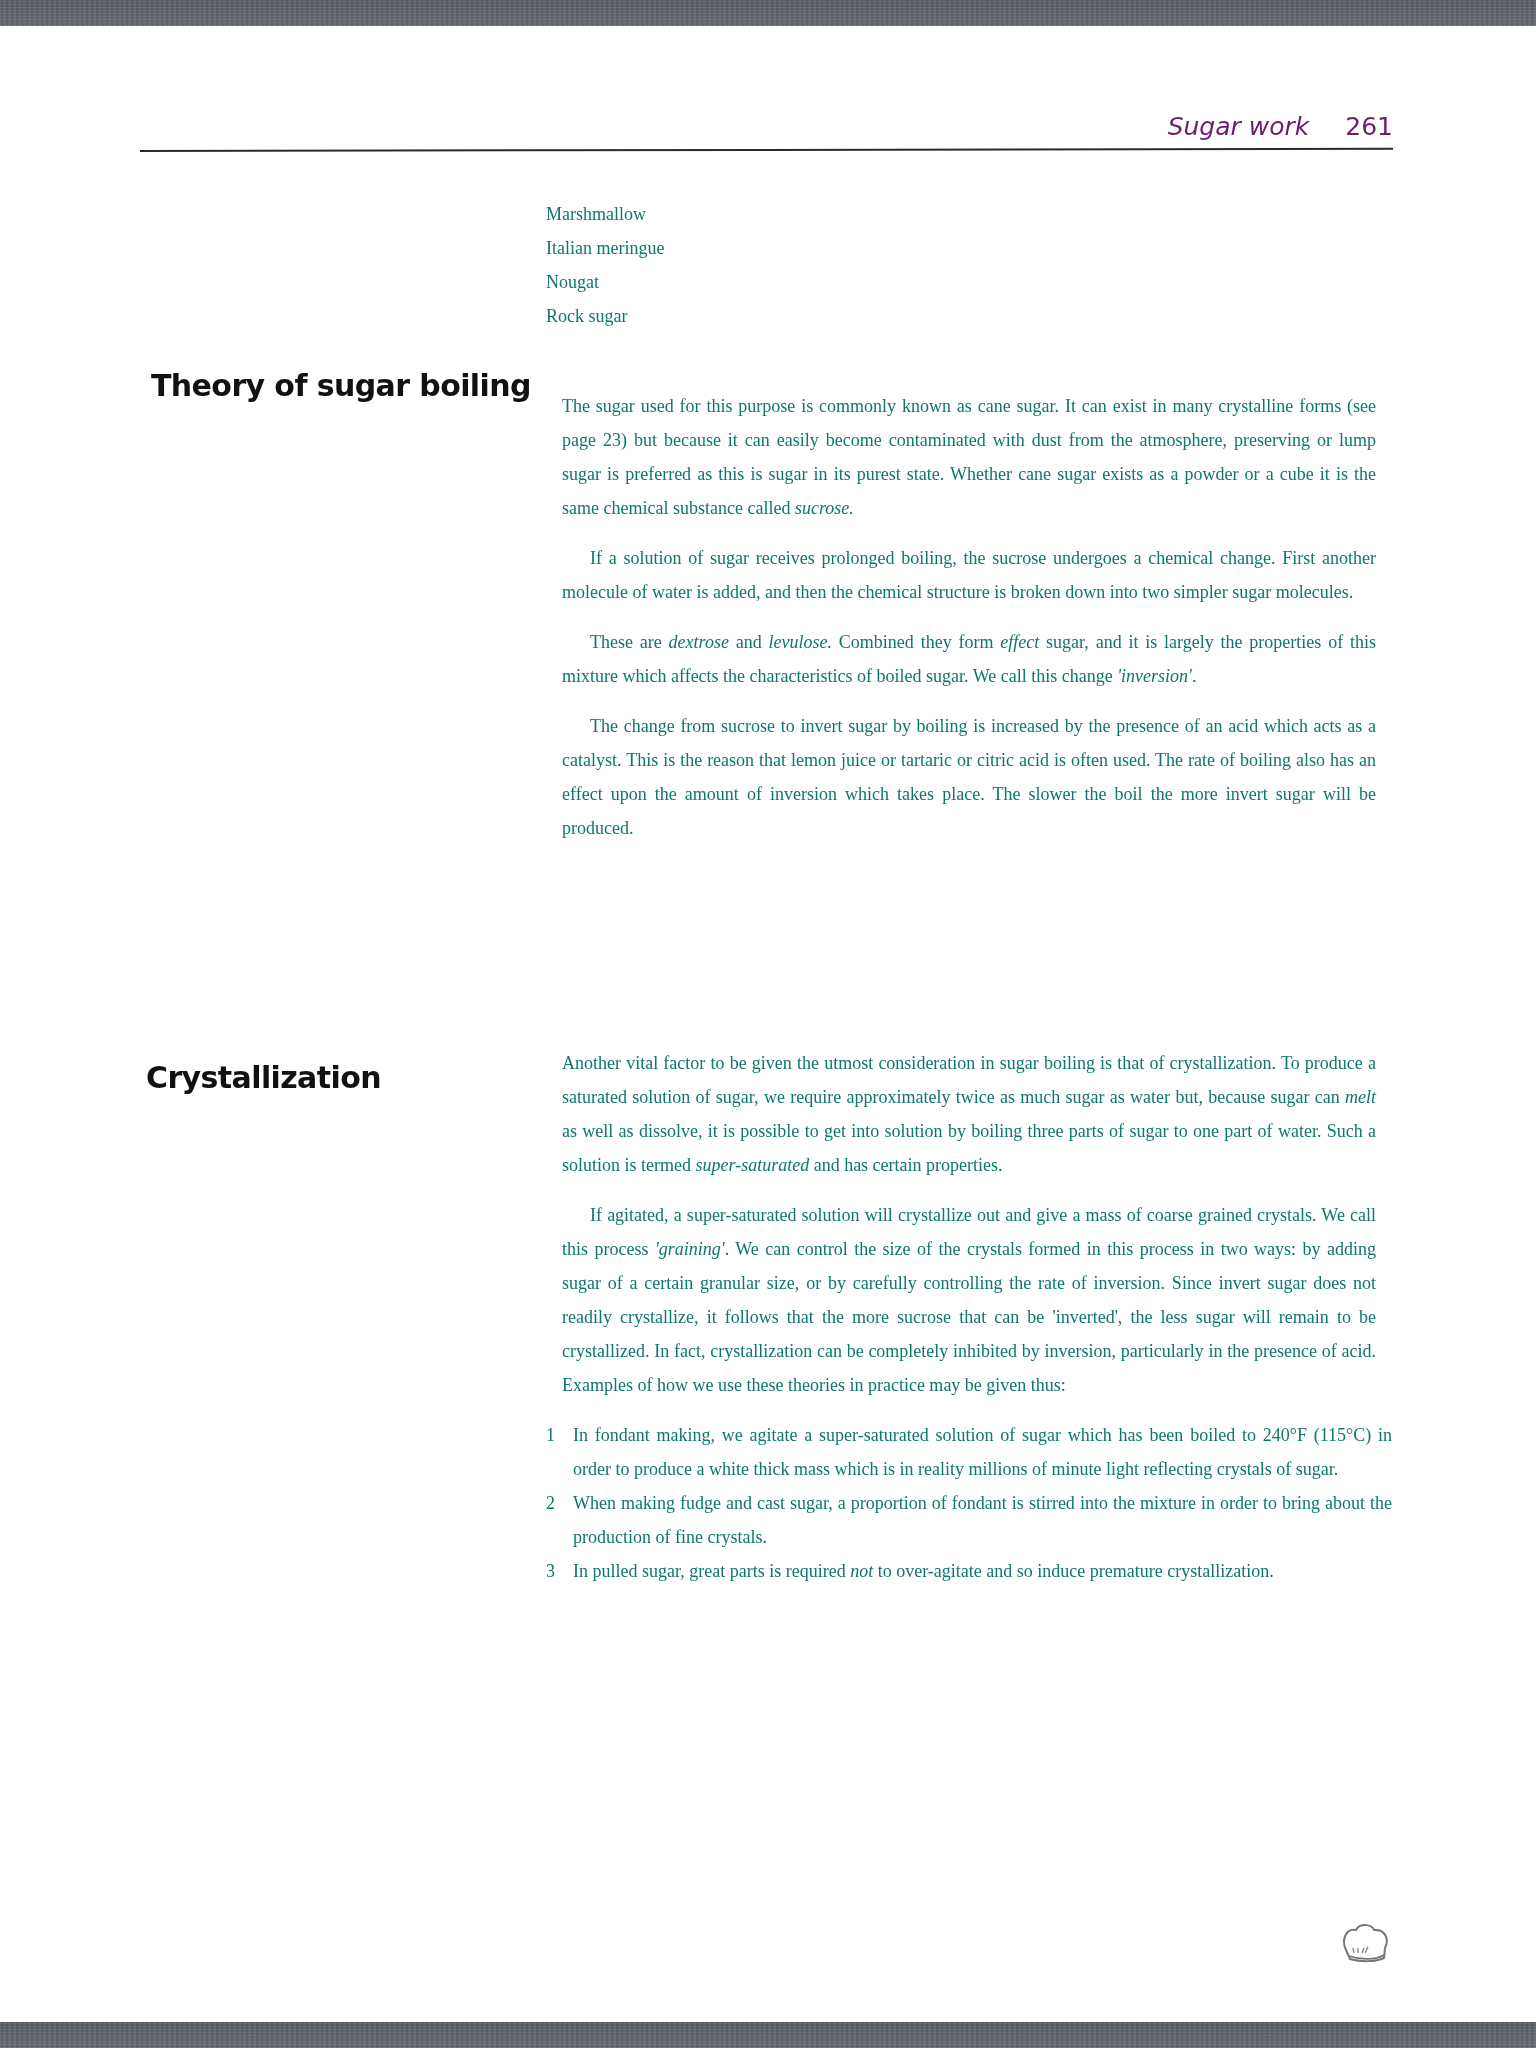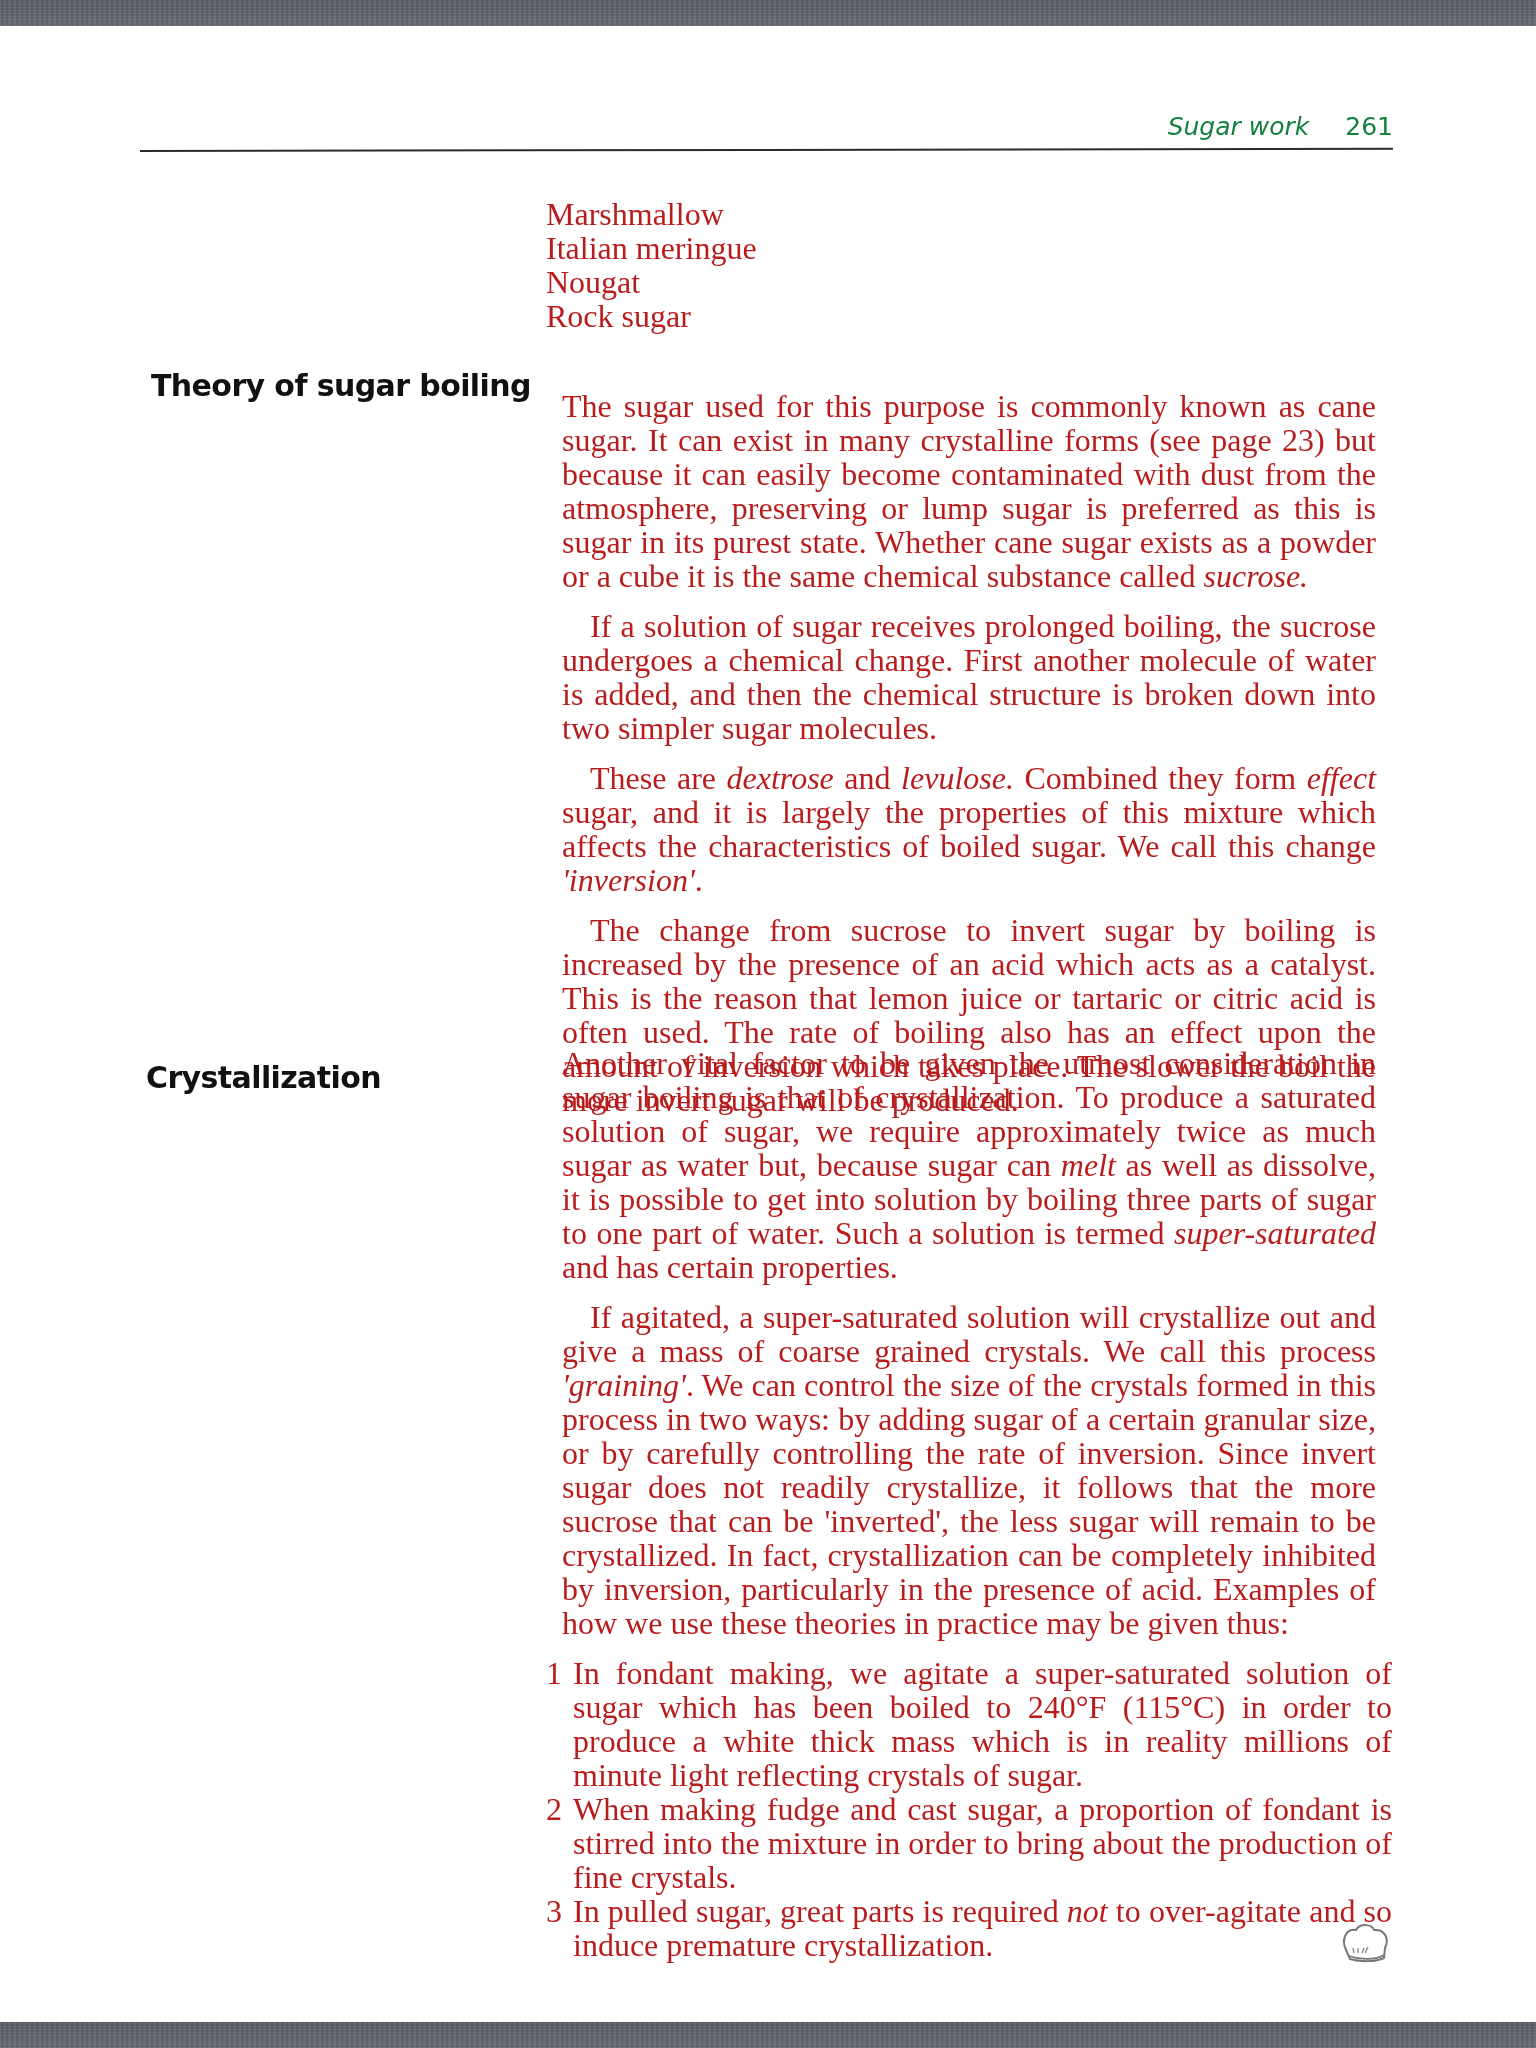--- a/index.html
+++ b/index.html
@@ -14,37 +14,37 @@
     background:
       repeating-linear-gradient(90deg, rgba(255,255,255,0.06) 0 1px, rgba(0,0,0,0.05) 1px 3px, rgba(255,255,255,0.03) 3px 5px),
       repeating-linear-gradient(0deg, rgba(255,255,255,0.05) 0 1px, rgba(0,0,0,0.04) 1px 3px),
       linear-gradient(#5a5e66, #666a72);
   }
   .bar.top { top: 0; height: 26px; }
   .bar.bottom { top: 2022px; height: 26px; }
 
   .running-head {
     position: absolute; top: 112px; right: 143px;
-    font-family: "DejaVu Sans", sans-serif; font-size: 25px; color: #15803d;
+    font-family: "DejaVu Sans", sans-serif; font-size: 25px; color: #701a75;
     display: flex; gap: 36px; align-items: baseline;
   }
   .running-head .section { font-style: italic; }
   .rule {
     position: absolute; top: 150px; left: 140px; width: 1253px; height: 2px;
     background: #2a2a2a; transform: rotate(-0.1deg); transform-origin: left;
   }
 
   .side-heading {
     position: absolute; left: 151px;
     font-family: "DejaVu Sans", sans-serif; font-weight: bold;
     font-size: 30px; letter-spacing: -0.6px; color: #111;
   }
   .col {
     position: absolute; left: 546px; width: 846px;
-    font-size: 32px; line-height: 34px; color: #b91c1c;
+    font-size: 18px; line-height: 34px; color: #0f766e;
   }
   .col p { margin: 16px; text-align: justify; text-align-last: left; }
   .col p.indent { text-indent: 28px; }
   .list-simple { margin: 0; padding: 0; list-style: none; }
   .list-simple li { margin: 0; }
   .numbered { margin: 0; padding: 0; list-style: none; }
   .numbered li { display: flex; }
   .numbered .num { width: 27px; flex: none; }
   .numbered .txt { flex: 1; text-align: justify; text-align-last: left; }
   em { font-style: italic; }

